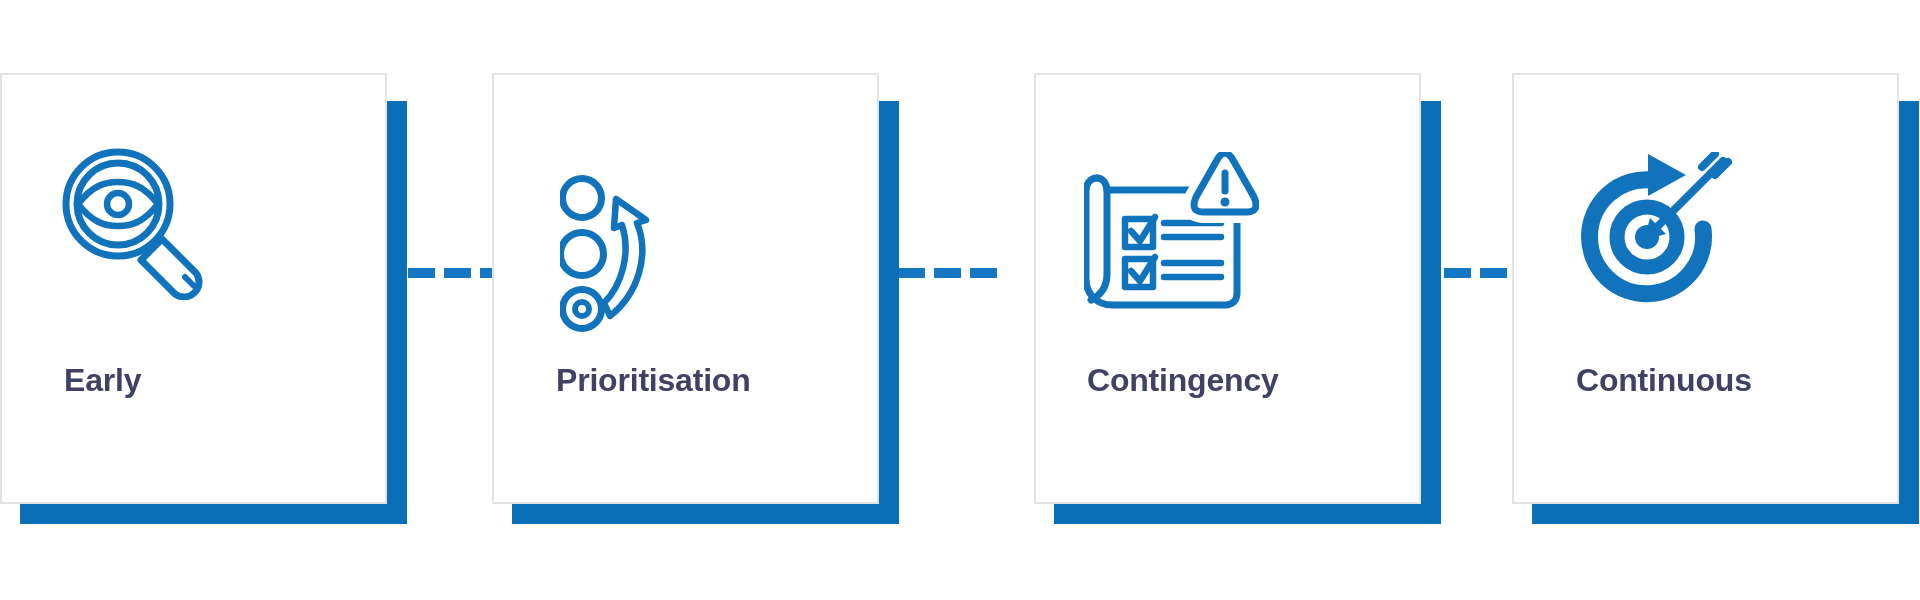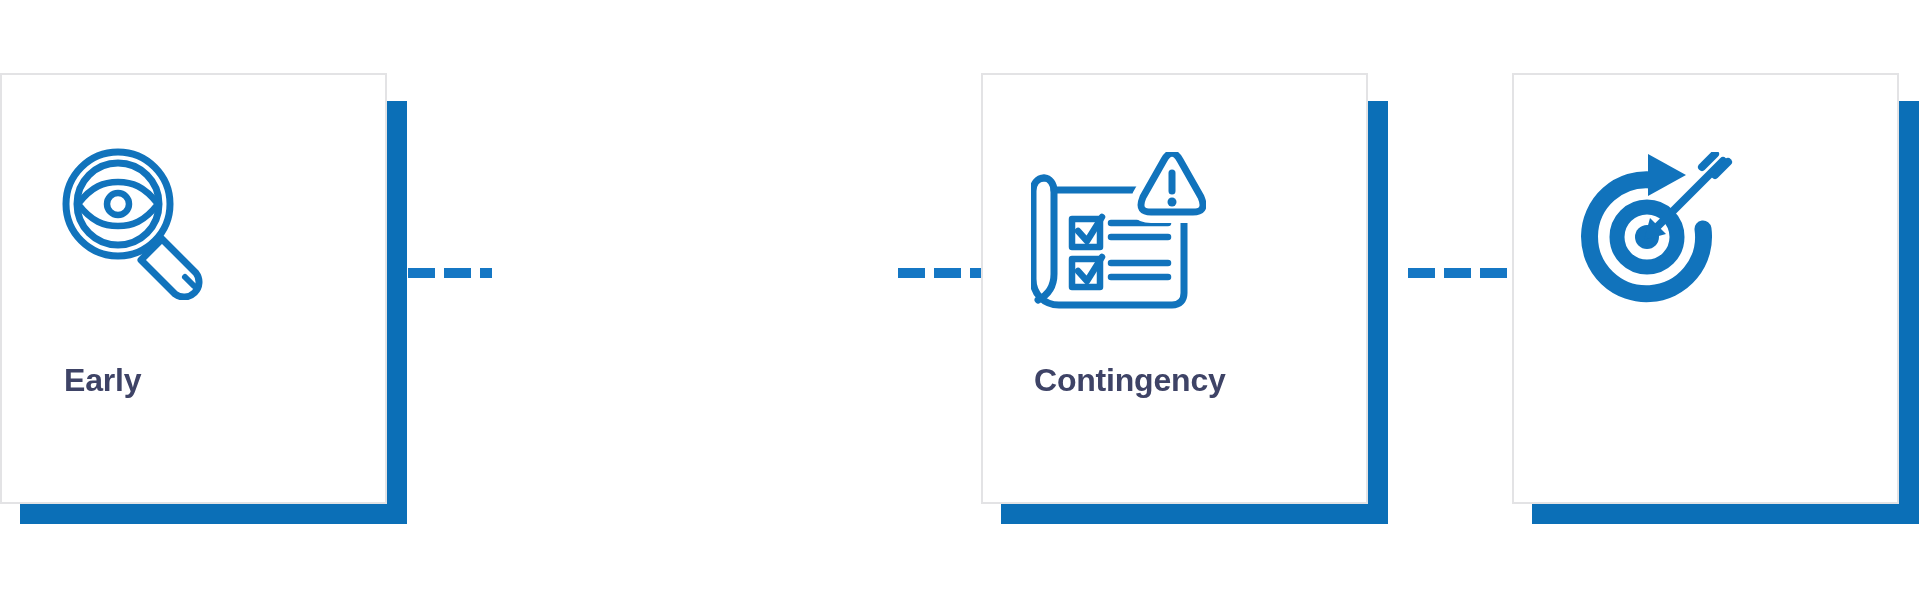--- a/index.html
+++ b/index.html
@@ -8,21 +8,21 @@
     overflow:hidden;font-family:"Liberation Sans",sans-serif;
   }
   .connector{
     position:absolute;top:268px;height:10px;z-index:0;
     background:repeating-linear-gradient(90deg,#1577C4 0,#1577C4 27px,transparent 27px,transparent 36px);
   }
   #conn-1{left:408px;width:84px}
   #conn-2{left:898px;width:105px}
   #conn-3{left:1408px;width:104px}
   .step{position:absolute;top:73px;width:387px;height:431px;z-index:1;}
-  #step-1{left:0px} #step-2{left:492px} #step-3{left:981px} #step-4{left:1512px}
+  #step-1{left:0px} #step-2{left:492px} #step-3{left:1034px} #step-4{left:1512px}
   .step-shadow{
     position:absolute;left:20px;top:28px;width:100%;height:calc(100% - 8px);
     background:#0B6FB7;
   }
   .card{
     position:absolute;inset:0;background:#ffffff;
     border:2px solid #E3E3E5;box-sizing:border-box;
   }
   .icon{position:absolute;color:#1173BC;}
   #icon-1{left:60px;top:73px}
@@ -56,20 +56,36 @@
         <circle cx="56" cy="56" r="11" stroke-width="6.5"></circle>
         <path d="M 100,91 L 134,125 A 15,15 0 0 1 113,146 L 79,112 Z" fill="#ffffff"></path>
         <path d="M 123,129 L 132,138" stroke-width="6"></path>
       </svg>
       <div class="label">
         <div>Early</div>
       </div>
     </div>
   </div>
 
+  <div class="step" id="step-2">
+    <div class="step-shadow"></div>
+    <div class="card">
+      <svg class="icon" id="icon-2" width="94" height="157" viewBox="0 0 94 157" fill="none" stroke="currentColor" stroke-width="7" stroke-linecap="round" stroke-linejoin="round">
+        <circle cx="22" cy="23" r="19.5"></circle>
+        <circle cx="22" cy="79" r="21.5"></circle>
+        <circle cx="22" cy="134" r="19.5"></circle>
+        <circle cx="22" cy="134" r="7" stroke-width="6"></circle>
+        <path d="M 50,141 C 78,119 90,80 77,48 L 86,45 L 56,24 L 54,53 L 62,50 C 71,78 62,110 44,128 Z" fill="#ffffff" stroke-width="6.5"></path>
+      </svg>
+      <div class="label">
+        <div>Prioritisation</div>
+        <div></div>
+      </div>
+    </div>
+  </div>
 
   <div class="step" id="step-3">
     <div class="step-shadow"></div>
     <div class="card">
       <svg class="icon" id="icon-3" width="175" height="158" viewBox="0 0 175 158" fill="none" stroke="currentColor" stroke-width="7" stroke-linecap="round" stroke-linejoin="round">
         <path d="M 23,38 L 138,38 C 147,38 153,44 153,52"></path>
         <path d="M 13,26 C 6,26 2,32 2,39 L 2,127 C 2,142 13,153 28,153 L 141,153 C 149,153 153,148 153,141 L 153,63"></path>
         <path d="M 13,26 C 19,26 23,32 23,39 L 23,122 C 23,134 17,143 7,148"></path>
         <rect x="41" y="67" width="28" height="28" stroke-width="6.5"></rect>
         <path d="M 47,79 L 56,89 L 71,65" stroke-width="6.5"></path>
@@ -95,17 +111,18 @@
         <path d="M 78,28 A 57,57 0 1 0 129,77" stroke-width="17"></path>
         <polygon points="74,2 112,23 74,44" fill="currentColor" stroke="none"></polygon>
         <circle cx="73" cy="85" r="30" stroke-width="15"></circle>
         <circle cx="73" cy="85" r="12" fill="currentColor" stroke="none"></circle>
         <path d="M 149,9 L 84,74" stroke-width="8"></path>
         <polygon points="70,88 92,82 76,66" fill="currentColor" stroke="none"></polygon>
         <path d="M 141,2 L 128,15" stroke-width="8"></path>
         <path d="M 154,10 L 141,23" stroke-width="8"></path>
       </svg>
       <div class="label">
+        <div>Continuous</div>
       </div>
     </div>
   </div>
 
 </div>
 
 </body></html>

